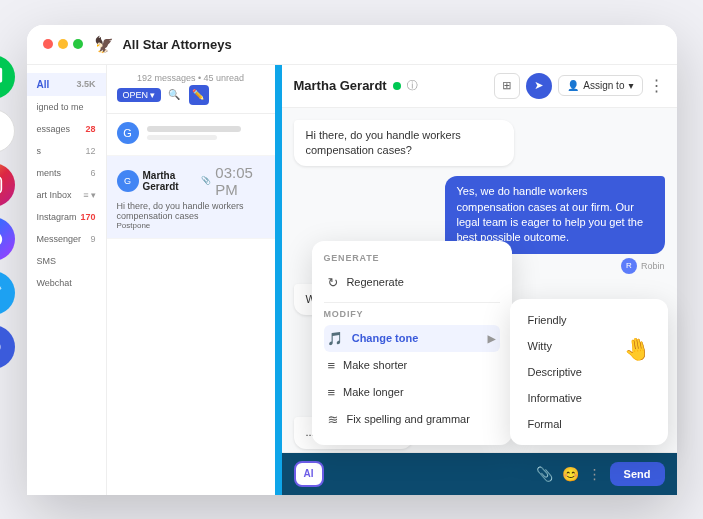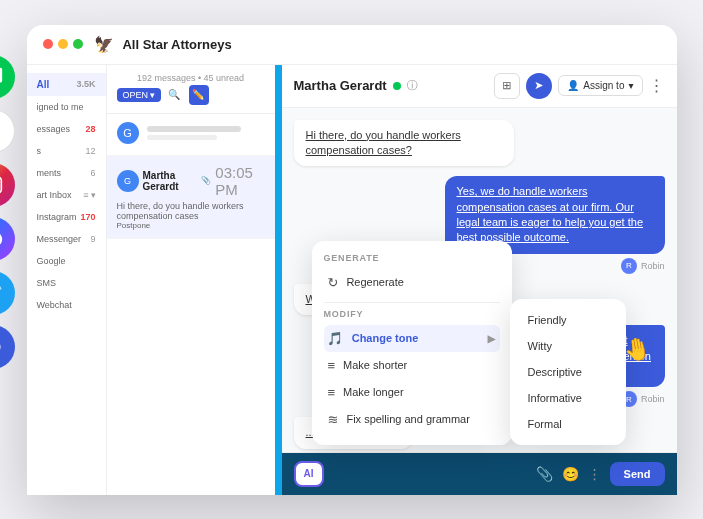--- a/index.html
+++ b/index.html
@@ -221,21 +221,20 @@
     }
     .msg-row { display: flex; }
     .msg-row.incoming { justify-content: flex-start; }
     .msg-row.outgoing { justify-content: flex-end; }
     .msg-bubble {
       max-width: 220px;
       padding: 8px 12px;
       border-radius: 12px;
       font-size: 11px;
       line-height: 1.4;
-      text-decoration: underline;
     }
     .msg-bubble.incoming {
       background: #fff;
       color: #333;
       border-radius: 4px 12px 12px 12px;
       box-shadow: 0 1px 3px rgba(0,0,0,0.1);
     }
     .msg-bubble.outgoing {
       background: #3b5bdb;
       color: #fff;
@@ -310,21 +309,21 @@
     .ai-popup-item.active { color: #3b5bdb; font-weight: 600; }
     .ai-popup-item-icon { font-size: 13px; color: #555; }
     .ai-popup-item-arrow { margin-left: auto; font-size: 10px; color: #999; }
     .popup-divider { height: 1px; background: #eee; margin: 6px 0; }
 
     
     .tone-submenu {
       position: absolute;
       bottom: 50px;
       left: 228px;
-      width: 116px;
+      width: 158px;
       background: #fff;
       border-radius: 12px;
       box-shadow: 0 8px 30px rgba(0,0,0,0.15);
       padding: 8px;
       z-index: 101;
     }
     .tone-item {
       padding: 7px 10px;
       font-size: 11px;
       color: #333;
@@ -416,23 +415,20 @@
         <span style="font-size:9px">art Inbox</span>
         <span style="font-size:9px;color:#999">≡ ▾</span>
       </div>
       <div class="nav-item">
         <span style="font-size:9px">Instagram</span>
         <span class="badge red">170</span>
       </div>
       <div class="nav-item">
         <span style="font-size:9px">Messenger</span>
         <span class="badge">9</span>
-      </div>
-      <div class="nav-item">
-        <span style="font-size:9px">Google</span>
       </div>
       <div class="nav-item">
         <span style="font-size:9px">SMS</span>
       </div>
       <div class="nav-item">
         <span style="font-size:9px">Webchat</span>
       </div>
     </div>
 
     <div class="inbox-panel">

